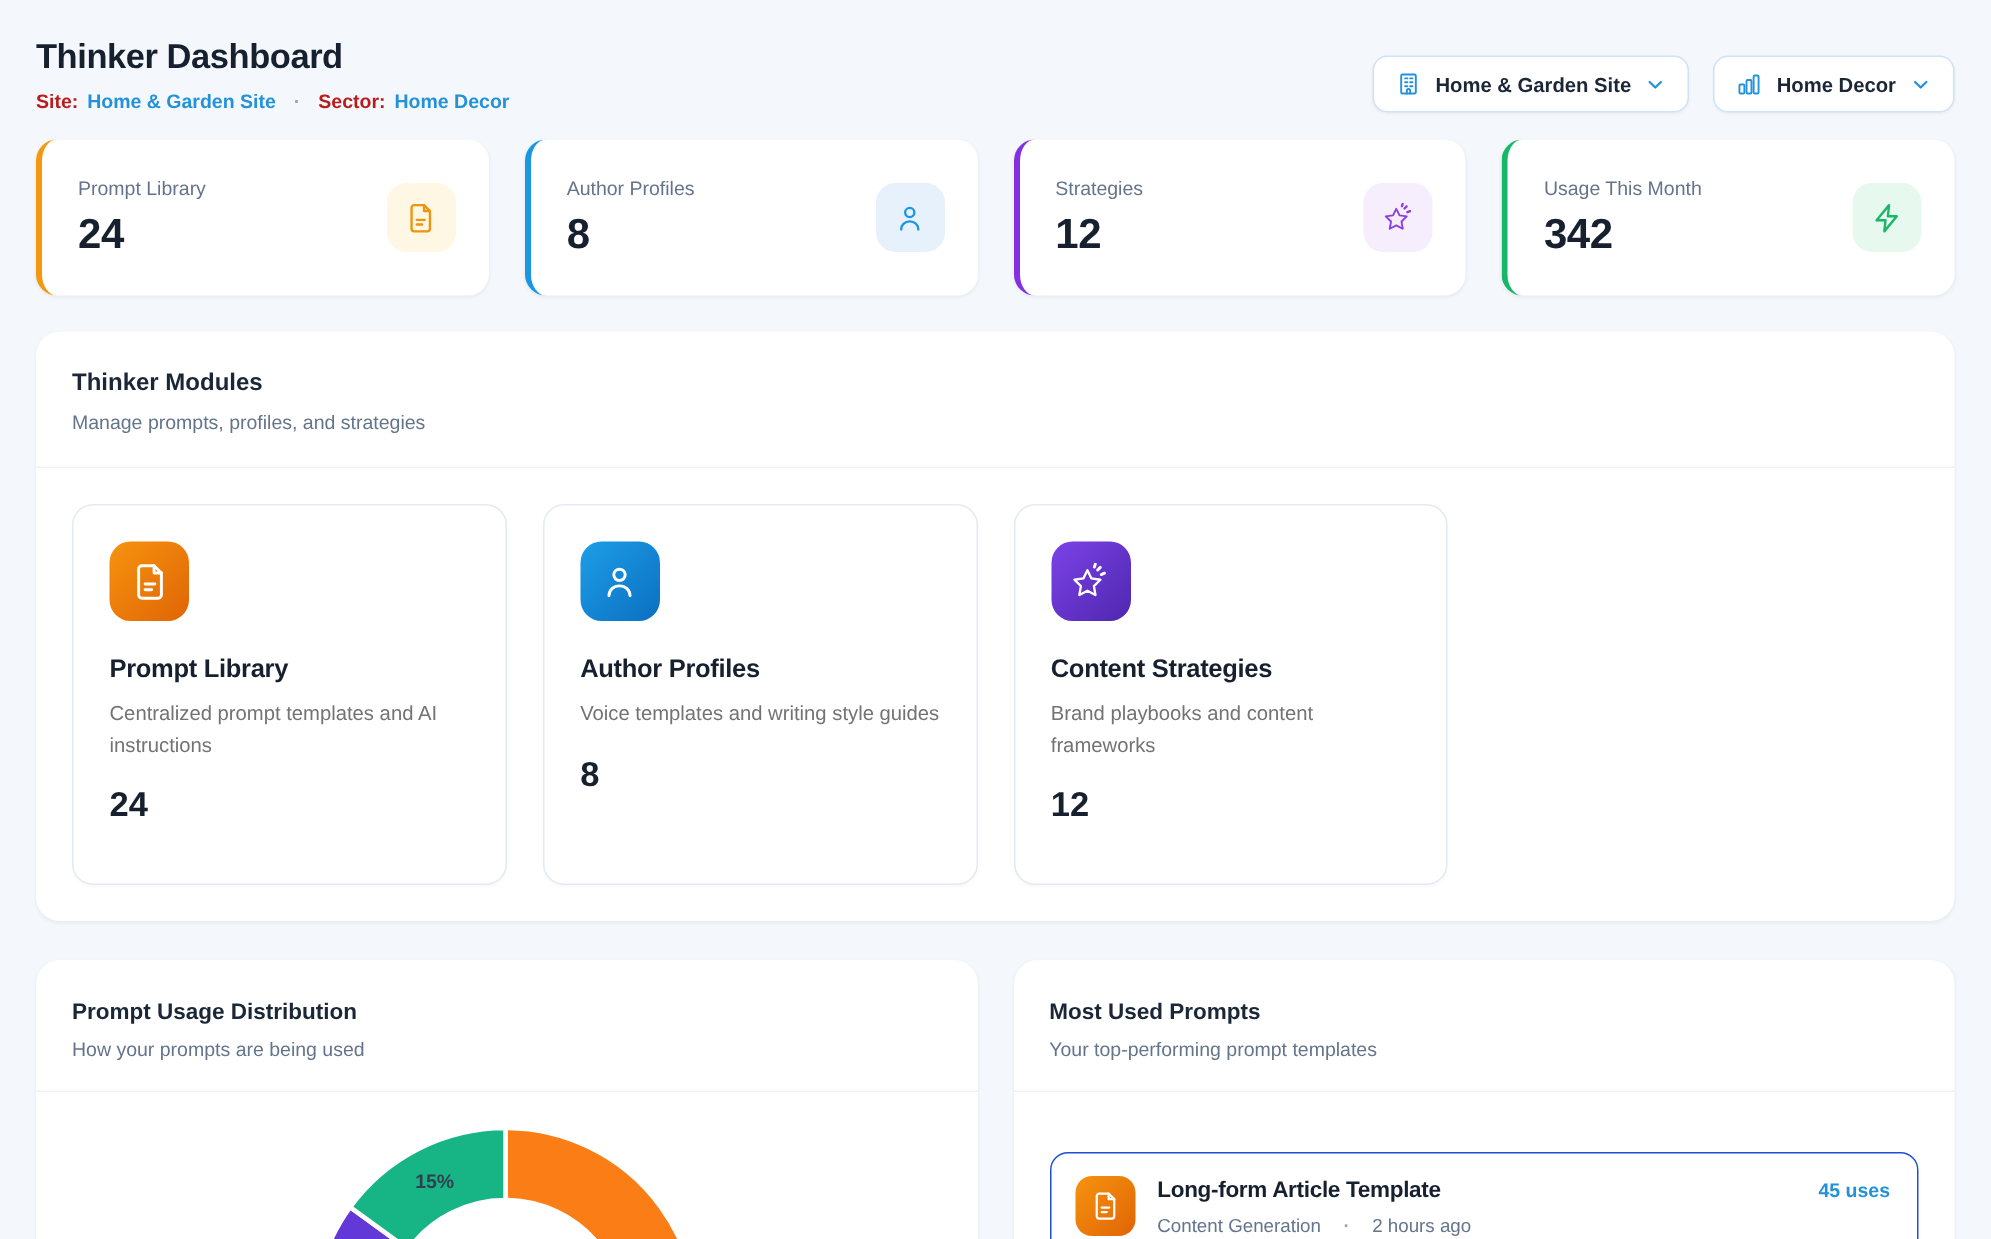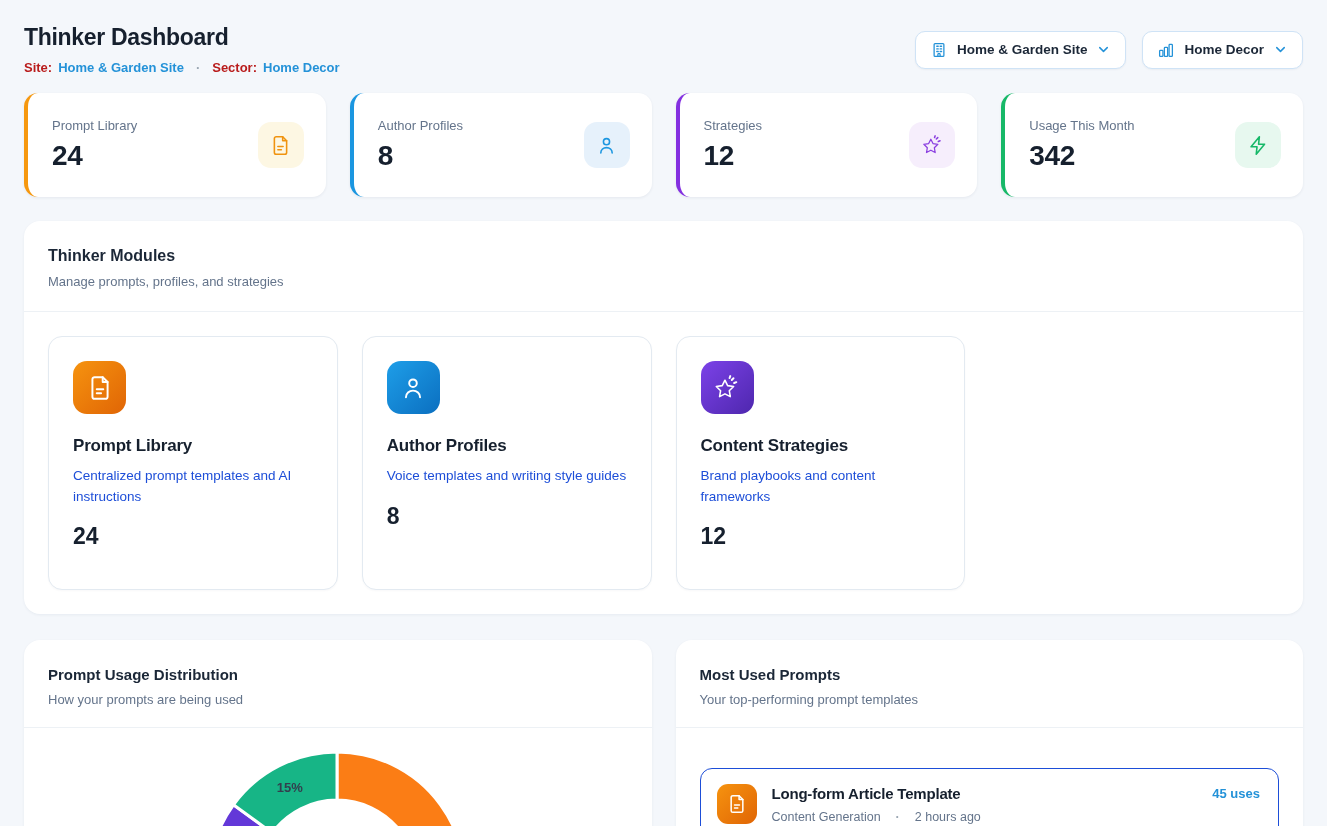--- a/index.html
+++ b/index.html
@@ -5,21 +5,21 @@
   * { margin:0; padding:0; box-sizing:border-box; }
   html,body { width:1327px; height:826px; overflow:hidden; }
   body {
     background:#f4f7fb;
     font-family:"Liberation Sans", sans-serif;
     color:#1b2737;
   }
   .page { padding:24px; }
 
   
-  .header-row { display:flex; justify-content:space-between; align-items:center; }
+  .header-row { display:flex; justify-content:space-between; align-items:flex-end; }
   .page-title { font-size:23px; font-weight:800; letter-spacing:-0.3px; color:#16202e; }
   .meta-line { margin-top:9px; font-size:13px; font-weight:700; display:flex; align-items:center; gap:6px; }
   .meta-label { color:#b91c1c; }
   .meta-link { color:#2492d8; text-decoration:none; cursor:pointer; }
   .meta-dot { color:#9aa6b2; margin:0 6px; font-weight:700; }
   .header-buttons { display:flex; gap:16px; }
   .dd-btn {
     display:flex; align-items:center; gap:9px;
     background:#fff; border:1px solid #cfe3f6; border-radius:10px;
     padding:9px 14px; font-family:inherit; font-size:13.5px; font-weight:700; color:#1b2737;
@@ -64,21 +64,21 @@
   }
   .module-icon {
     width:53px; height:53px; border-radius:14px; color:#fff;
     display:flex; align-items:center; justify-content:center;
   }
   .grad-orange { background:linear-gradient(135deg,#f6930f,#e06505); }
   .grad-blue   { background:linear-gradient(135deg,#1e9ee8,#0b6fc0); }
   .grad-purple { background:linear-gradient(135deg,#7c42e8,#4e27ae); }
   .grad-green  { background:linear-gradient(135deg,#16c680,#0a9a56); }
   .module-title { font-size:17px; font-weight:800; color:#16202e; margin-top:22px; letter-spacing:-0.2px; }
-  .module-desc { font-size:13.5px; color:#1d4ed8; line-height:1.52; margin-top:10px; }
+  .module-desc { font-size:13.5px; color:#737373; line-height:1.52; margin-top:10px; }
   .module-count { font-size:23px; font-weight:800; color:#16202e; margin-top:16px; }
   .soon-badge {
     position:absolute; top:24px; right:24px; background:#eef1f6; color:#3c4858;
     font-size:12px; font-weight:700; padding:6px 13px; border-radius:999px;
   }
   .module-divider { border:0; border-top:1px solid #e8edf2; margin-top:20px; }
   .module-footer { font-size:12.5px; color:#8a94a3; margin-top:15px; }
 
   
   .bottom-grid { display:grid; grid-template-columns:1fr 1fr; gap:24px; margin-top:26px; }

